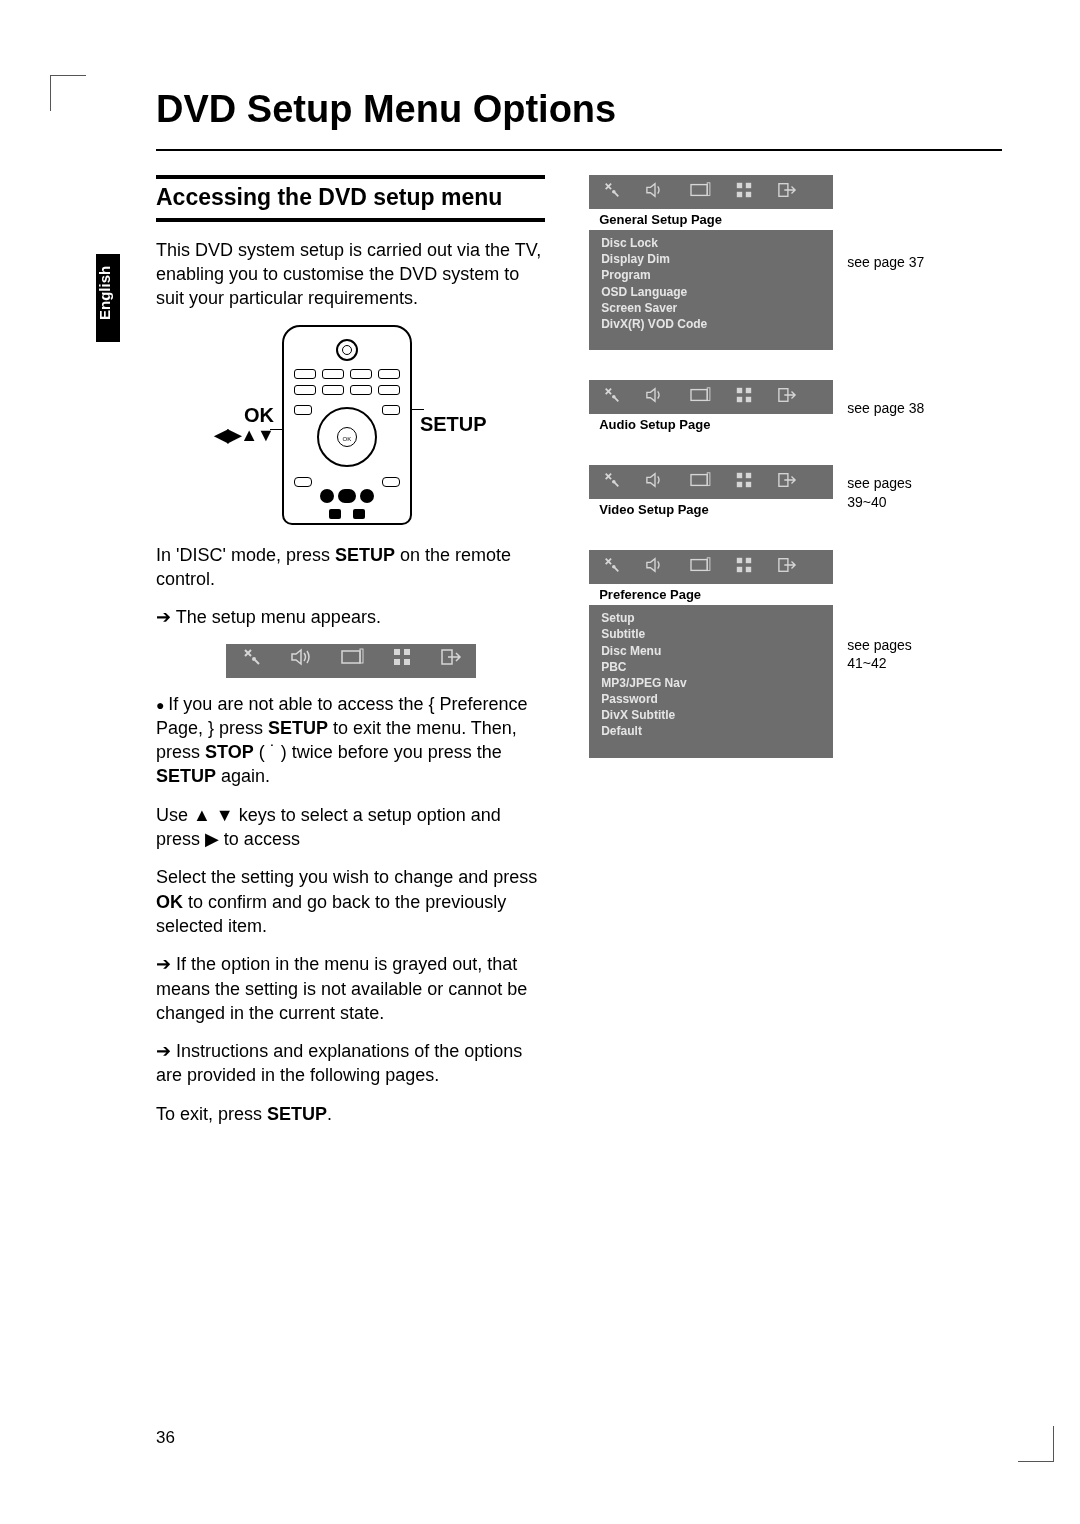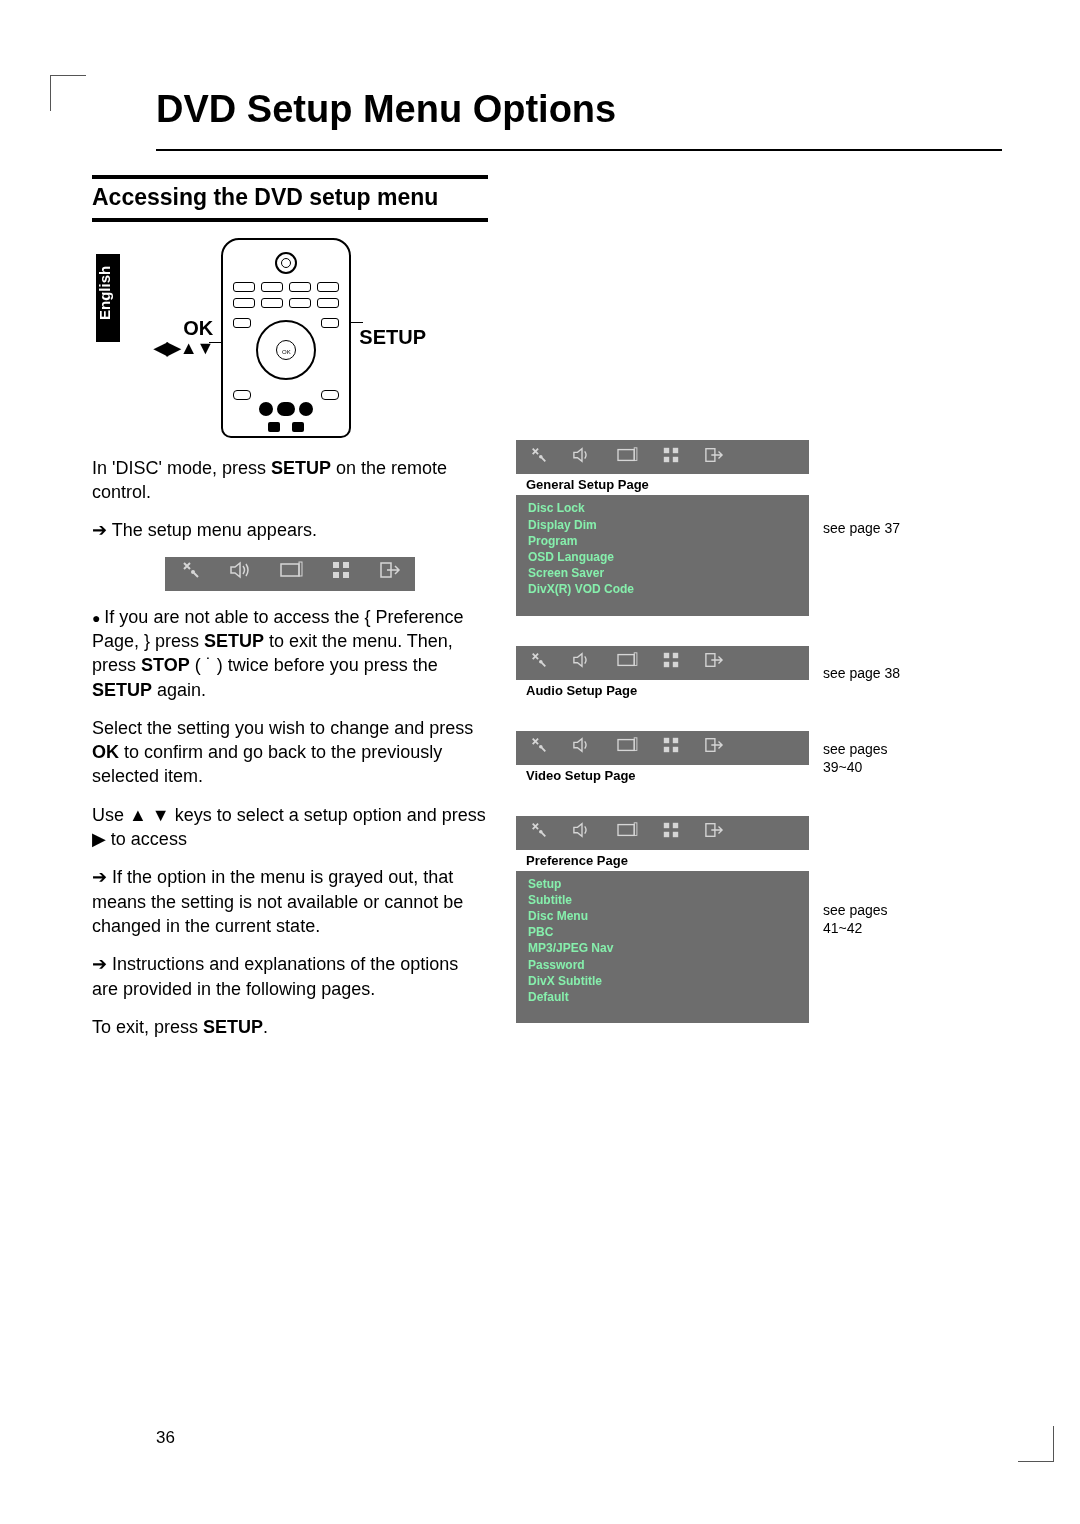--- a/index.html
+++ b/index.html
@@ -55,24 +55,24 @@
     margin-left: 64px;
     margin-bottom: 18px;
   }
   .title-rule {
     margin-left: 64px;
     border: none;
     border-top: 2px solid #000;
     width: 846px;
   }
   .cols {
+    margin-left: 64px;
     margin-top: 24px;
     display: flex;
-    gap: 28px;
-    align-items: flex-end;
+    gap: 44px;
   }
   .left {
     width: 396px;
   }
   .right {
     width: 420px;
   }
   .section-head {
     font-size: 23px;
     font-weight: bold;
@@ -184,21 +184,21 @@
     margin: 6px auto 14px auto;
   }
 
   .menu-block {
     display: flex;
     align-items: center;
     gap: 14px;
     margin-bottom: 30px;
   }
   .menu {
-    width: 293px;
+    width: 244px;
     background: #6d6d6d;
     color: #fff;
     font-size: 12px;
   }
   .menu .icon-strip {
     height: 34px;
     background: #6d6d6d;
     display: flex;
     align-items: center;
     gap: 24px;
@@ -225,21 +225,21 @@
     font-size: 13px;
   }
   .menu .items {
     min-height: 120px;
     padding: 5px 10px 18px 12px;
   }
   .menu .items div {
     font-weight: bold;
     font-size: 12px;
     line-height: 1.35;
-    color: #86efac;
+    color: #e5e5e5;
   }
   .page-ref {
     font-size: 14px;
     line-height: 1.3;
     width: 100px;
   }
   .page-num {
     position: absolute;
     left: 156px;
     bottom: 76px;
@@ -255,20 +255,21 @@
 <div class="lang-tab">English</div>
 
 <div class="page">
   <div class="title">DVD Setup Menu Options</div>
   <hr class="title-rule">
 
   <div class="cols">
     <div class="left">
       <div class="section-head">Accessing the DVD setup menu</div>
       <div class="body">
+        <p>This DVD system setup is carried out via the TV, enabling you to customise the DVD system to suit your particular requirements.</p>
 
         <div class="remote-wrap">
           <div class="remote-label-left">
             <div>OK</div>
             <div class="nav-arrows">◀▶▲▼</div>
           </div>
           <div class="remote">
             <div class="top-circle"></div>
             <div class="btn-row small1">
                 <div class="b"></div>
@@ -341,24 +342,24 @@
             <svg width="22" height="20" viewBox="0 0 22 20">
                 <rect x="2" y="3" width="10" height="14" fill="none" stroke="#d6d6d6" stroke-width="1.5"></rect>
                 <path d="M8 10 L20 10 M16 6 L20 10 L16 14" fill="none" stroke="#d6d6d6" stroke-width="1.5"></path>
               </svg>
           </span>
         </div>
 
         <p class="bullet">
           <span>If you are not able to access the { Preference Page, } press </span><b>SETUP</b><span> to exit the menu.  Then, press </span><b>STOP</b><span> ( ˙  ) twice before you press the </span><b>SETUP</b><span> again.</span>
         </p>
+        <p>Use ▲ ▼ keys to select a setup option and press ▶ to access</p>
         <p>
           <span>Select the setting you wish to change and press </span><b>OK</b><span> to confirm and go back to the previously selected item.</span>
         </p>
-        <p>Use ▲ ▼ keys to select a setup option and press ▶ to access</p>
         <p class="arrow-line">If the option in the menu is grayed out, that means the setting is not available or cannot be changed in the current state.</p>
         <p class="arrow-line">Instructions and explanations of the options are provided in the following pages.</p>
         <p>
           <span>To exit, press </span><b>SETUP</b><span>.</span>
         </p>
       </div>
     </div>
 
     <div class="right">
 

